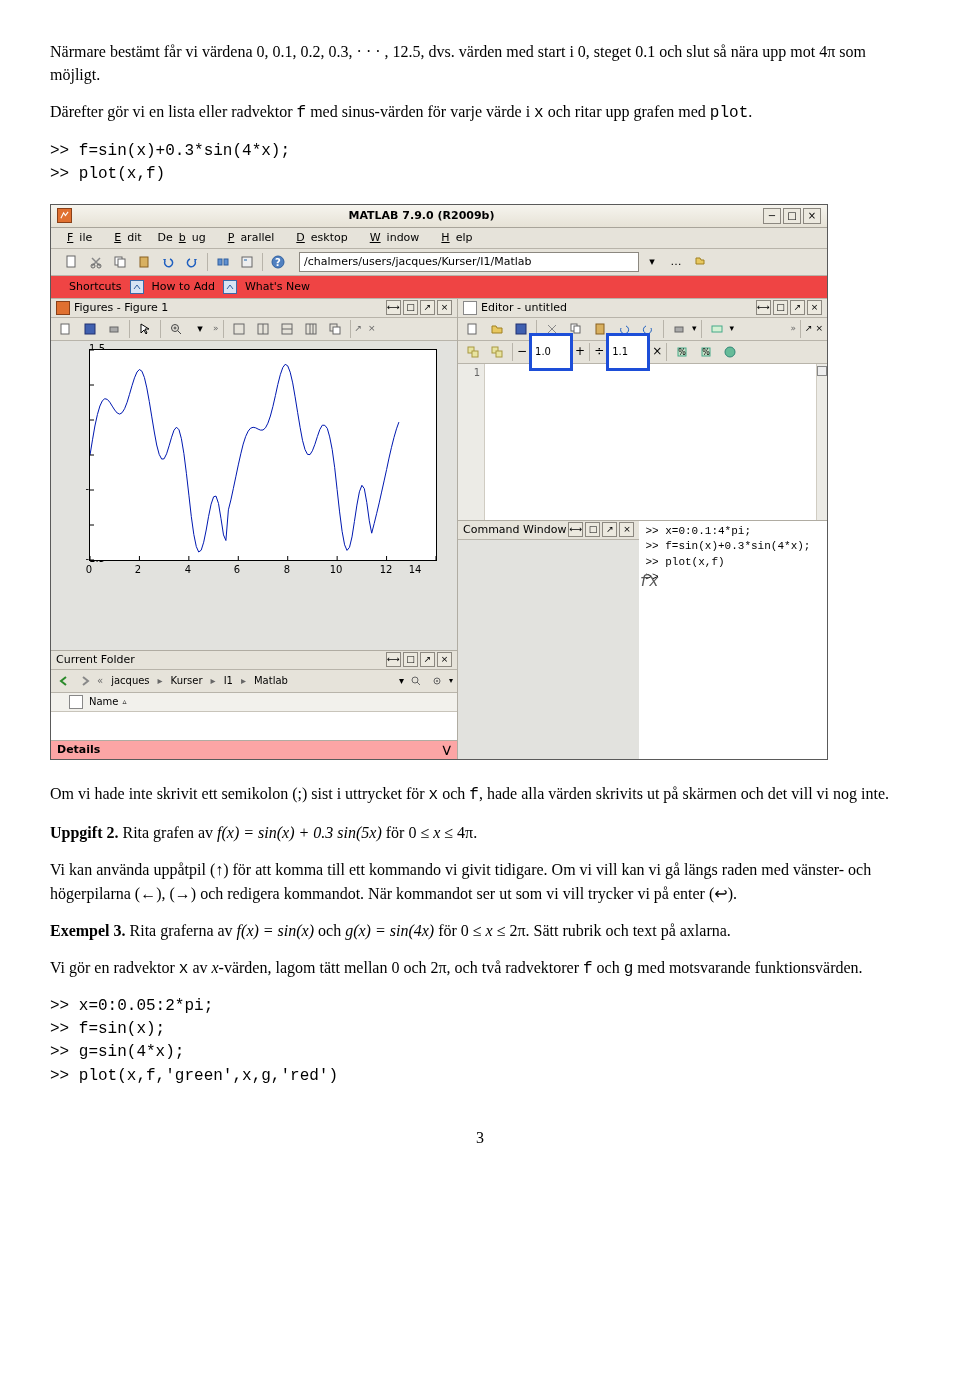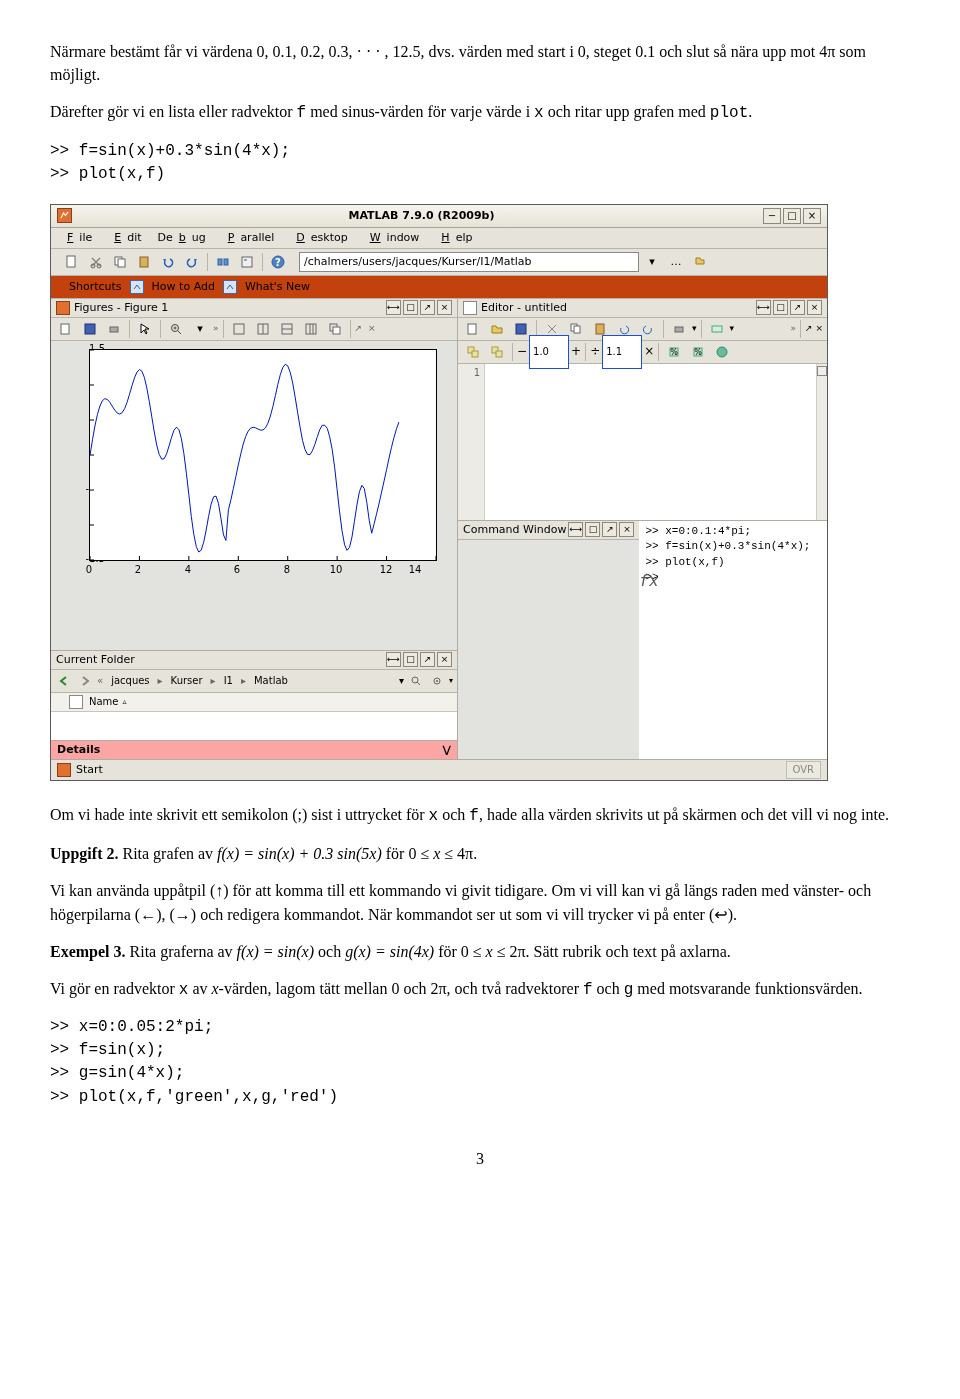--- a/index.html
+++ b/index.html
@@ -101,21 +101,21 @@
     height: 18px;
     background: #fff;
     border: 1px solid #8c8880;
     padding: 0 4px;
     display: flex;
     align-items: center;
     font-size: 11px;
     max-width: 330px;
   }
   .shortcuts-bar {
-    background: #c2410c;
+    background: #ef4444;
     border-bottom: 1px solid #b8b4aa;
     height: 22px;
     display: flex;
     align-items: center;
     padding: 0 6px;
     gap: 8px;
   }
   .sc-icon {
     width: 12px; height: 12px;
     border: 1px solid #3a6aa8;
@@ -238,21 +238,21 @@
     border-bottom: 1px solid #b8b4aa;
     height: 22px;
     display: flex;
     align-items: center;
     padding: 0 4px;
     gap: 2px;
   }
   .zoom-box {
     width: 32px; height: 16px;
     background: #fff;
-    border: 1px solid #1d4ed8;
+    border: 3px solid #1d4ed8;
     font-size: 10px;
     display: inline-flex;
     align-items: center;
     padding: 8px 3px;
   }
   .editor-body {
     background: #fff;
     height: 156px;
     display: flex;
   }
@@ -755,25 +755,20 @@
         </div>
         <div class="cmd-body"><span>&gt;&gt; x=0:0.1:4*pi;
 &gt;&gt; f=sin(x)+0.3*sin(4*x);
 &gt;&gt; plot(x,f)
 &gt;&gt; </span>
 <span class="fx" style="position:relative;top:-15px;left:-6px">fx</span></div>
       </div>
     </div>
   </div>
 
-  <div class="statusbar">
-    <span class="start-icon"></span>
-    <span><span class="u">S</span>tart</span>
-    <span class="ovr">OVR</span>
-  </div>
 </div>
 
 <p>
   <span>Om vi hade inte skrivit ett semikolon (;) sist i uttrycket för </span><span class="tt">x</span><span> och </span><span class="tt">f</span><span>, hade alla värden skrivits ut på skärmen och det vill vi nog inte.</span>
 </p>
 
 <p>
   <span class="bold">Uppgift 2.</span><span> Rita grafen av </span><span class="math">f(x) = sin(x) + 0.3 sin(5x)</span><span> för 0 ≤ </span><span class="math">x</span><span> ≤ 4π.</span>
 </p>
 

